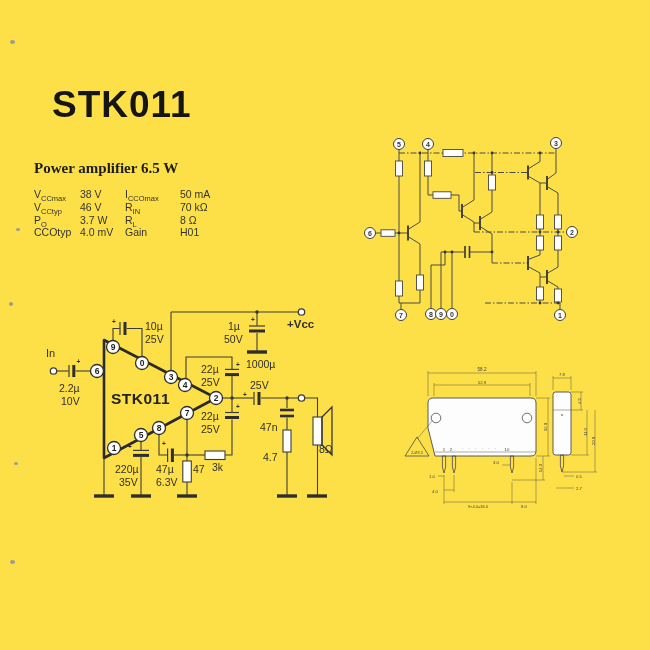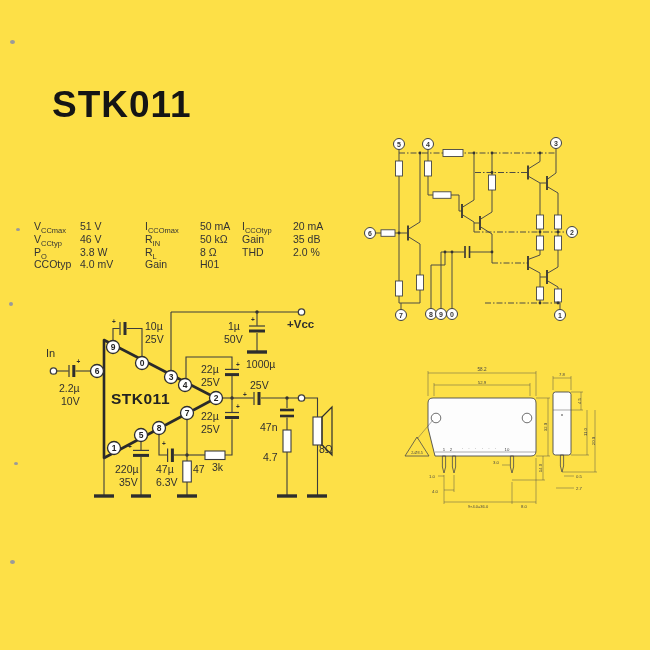--- a/index.html
+++ b/index.html
@@ -4,23 +4,23 @@
 <style>
   html,body{margin:0;padding:0;background:#fff;}
   #sheet{position:relative;width:650px;height:650px;background:#fde047;overflow:hidden;
          font-family:"Liberation Sans",sans-serif;color:#222;}
   .title{position:absolute;left:52px;top:84px;font-size:37px;font-weight:bold;
          letter-spacing:1px;color:#151515;}
   .subtitle{position:absolute;left:34px;top:160px;font-family:"Liberation Serif",serif;
          font-weight:bold;font-size:15px;color:#1d1d1d;}
   .specs{position:absolute;left:34px;top:188px;width:310px;height:60px;}
   .spec-col{position:absolute;top:0;}
-  .c1{left:0;} .c2{left:111px;} .c3{left:208px;}
+  .c1{left:0;} .c2{left:91px;} .c3{left:208px;}
   .spec-row{height:12.8px;font-size:10.5px;color:#333;white-space:nowrap;line-height:12.8px;}
-  .lbl{display:inline-block;margin-top:32px;}
+  .lbl{display:inline-block;}
   .c1 .lbl{width:46px;} .c2 .lbl{width:55px;} .c3 .lbl{width:51px;}
   .spec-row sub{font-size:7.5px;}
   svg{position:absolute;overflow:visible;}
   svg text{font-family:"Liberation Sans",sans-serif;fill:#333;}
   .wire{stroke:#3c3c3c;stroke-width:1.1;fill:none;}
   .thin{stroke:#3c3c3c;stroke-width:1.2;fill:none;}
   .thick{stroke:#2e2e2e;stroke-width:3;fill:none;}
   .gnd{stroke:#2e2e2e;stroke-width:3.4;fill:none;}
   .tri{stroke:#2a2a2a;stroke-width:2.6;fill:none;stroke-linejoin:round;}
   .pinc{fill:#fff;stroke:#2e2e2e;stroke-width:1.3;}
@@ -45,38 +45,34 @@
   .dtxt{font-size:4.3px;fill:#444;}
   .dtxtm{font-size:4.3px;fill:#444;text-anchor:middle;}
   .speck{position:absolute;background:#9a9a9a;border-radius:50%;}
 </style>
 </head>
 <body>
 
 <div id="sheet">
 
   <div class="title">STK011</div>
+  <div class="subtitle">Power amplifier 6.5 W</div>
 
   <div class="specs">
     <div class="spec-col c1">
-      <div class="spec-row"><span class="lbl"><span>V</span><sub>CCmax</sub></span><span class="val">51 V</span></div>
+      <div class="spec-row"><span class="lbl"><span>V</span><sub>CCmax</sub></span><span class="val">38 V</span></div>
       <div class="spec-row"><span class="lbl"><span>V</span><sub>CCtyp</sub></span><span class="val">46 V</span></div>
-      <div class="spec-row"><span class="lbl"><span>P</span><sub>O</sub></span><span class="val">3.8 W</span></div>
+      <div class="spec-row"><span class="lbl"><span>P</span><sub>O</sub></span><span class="val">3.7 W</span></div>
       <div class="spec-row"><span class="lbl"><span>CCOtyp</span><sub></sub></span><span class="val">4.0 mV</span></div>
     </div>
     <div class="spec-col c2">
       <div class="spec-row"><span class="lbl"><span>I</span><sub>CCOmax</sub></span><span class="val">50 mA</span></div>
-      <div class="spec-row"><span class="lbl"><span>R</span><sub>IN</sub></span><span class="val">50 kΩ</span></div>
+      <div class="spec-row"><span class="lbl"><span>R</span><sub>IN</sub></span><span class="val">70 kΩ</span></div>
       <div class="spec-row"><span class="lbl"><span>R</span><sub>L</sub></span><span class="val">8 Ω</span></div>
       <div class="spec-row"><span class="lbl"><span>Gain</span><sub></sub></span><span class="val">H01</span></div>
-    </div>
-    <div class="spec-col c3">
-      <div class="spec-row"><span class="lbl"><span>I</span><sub>CCOtyp</sub></span><span class="val">20 mA</span></div>
-      <div class="spec-row"><span class="lbl"><span>Gain</span><sub></sub></span><span class="val">35 dB</span></div>
-      <div class="spec-row"><span class="lbl"><span>THD</span><sub></sub></span><span class="val">2.0 %</span></div>
     </div>
   </div>
 
   <svg style="left:40px;top:295px" width="300" height="215" viewBox="0 0 300 215">
 
     <g>
       <path class="wire" d="M131,17 H258"></path>
       <circle class="term" cx="261.5" cy="17" r="3.2"></circle>
       <text class="clab" style="font-weight:bold;font-size:11.5px" x="247" y="33">+Vcc</text>
       <circle class="dot" cx="217" cy="17" r="1.7"></circle>

